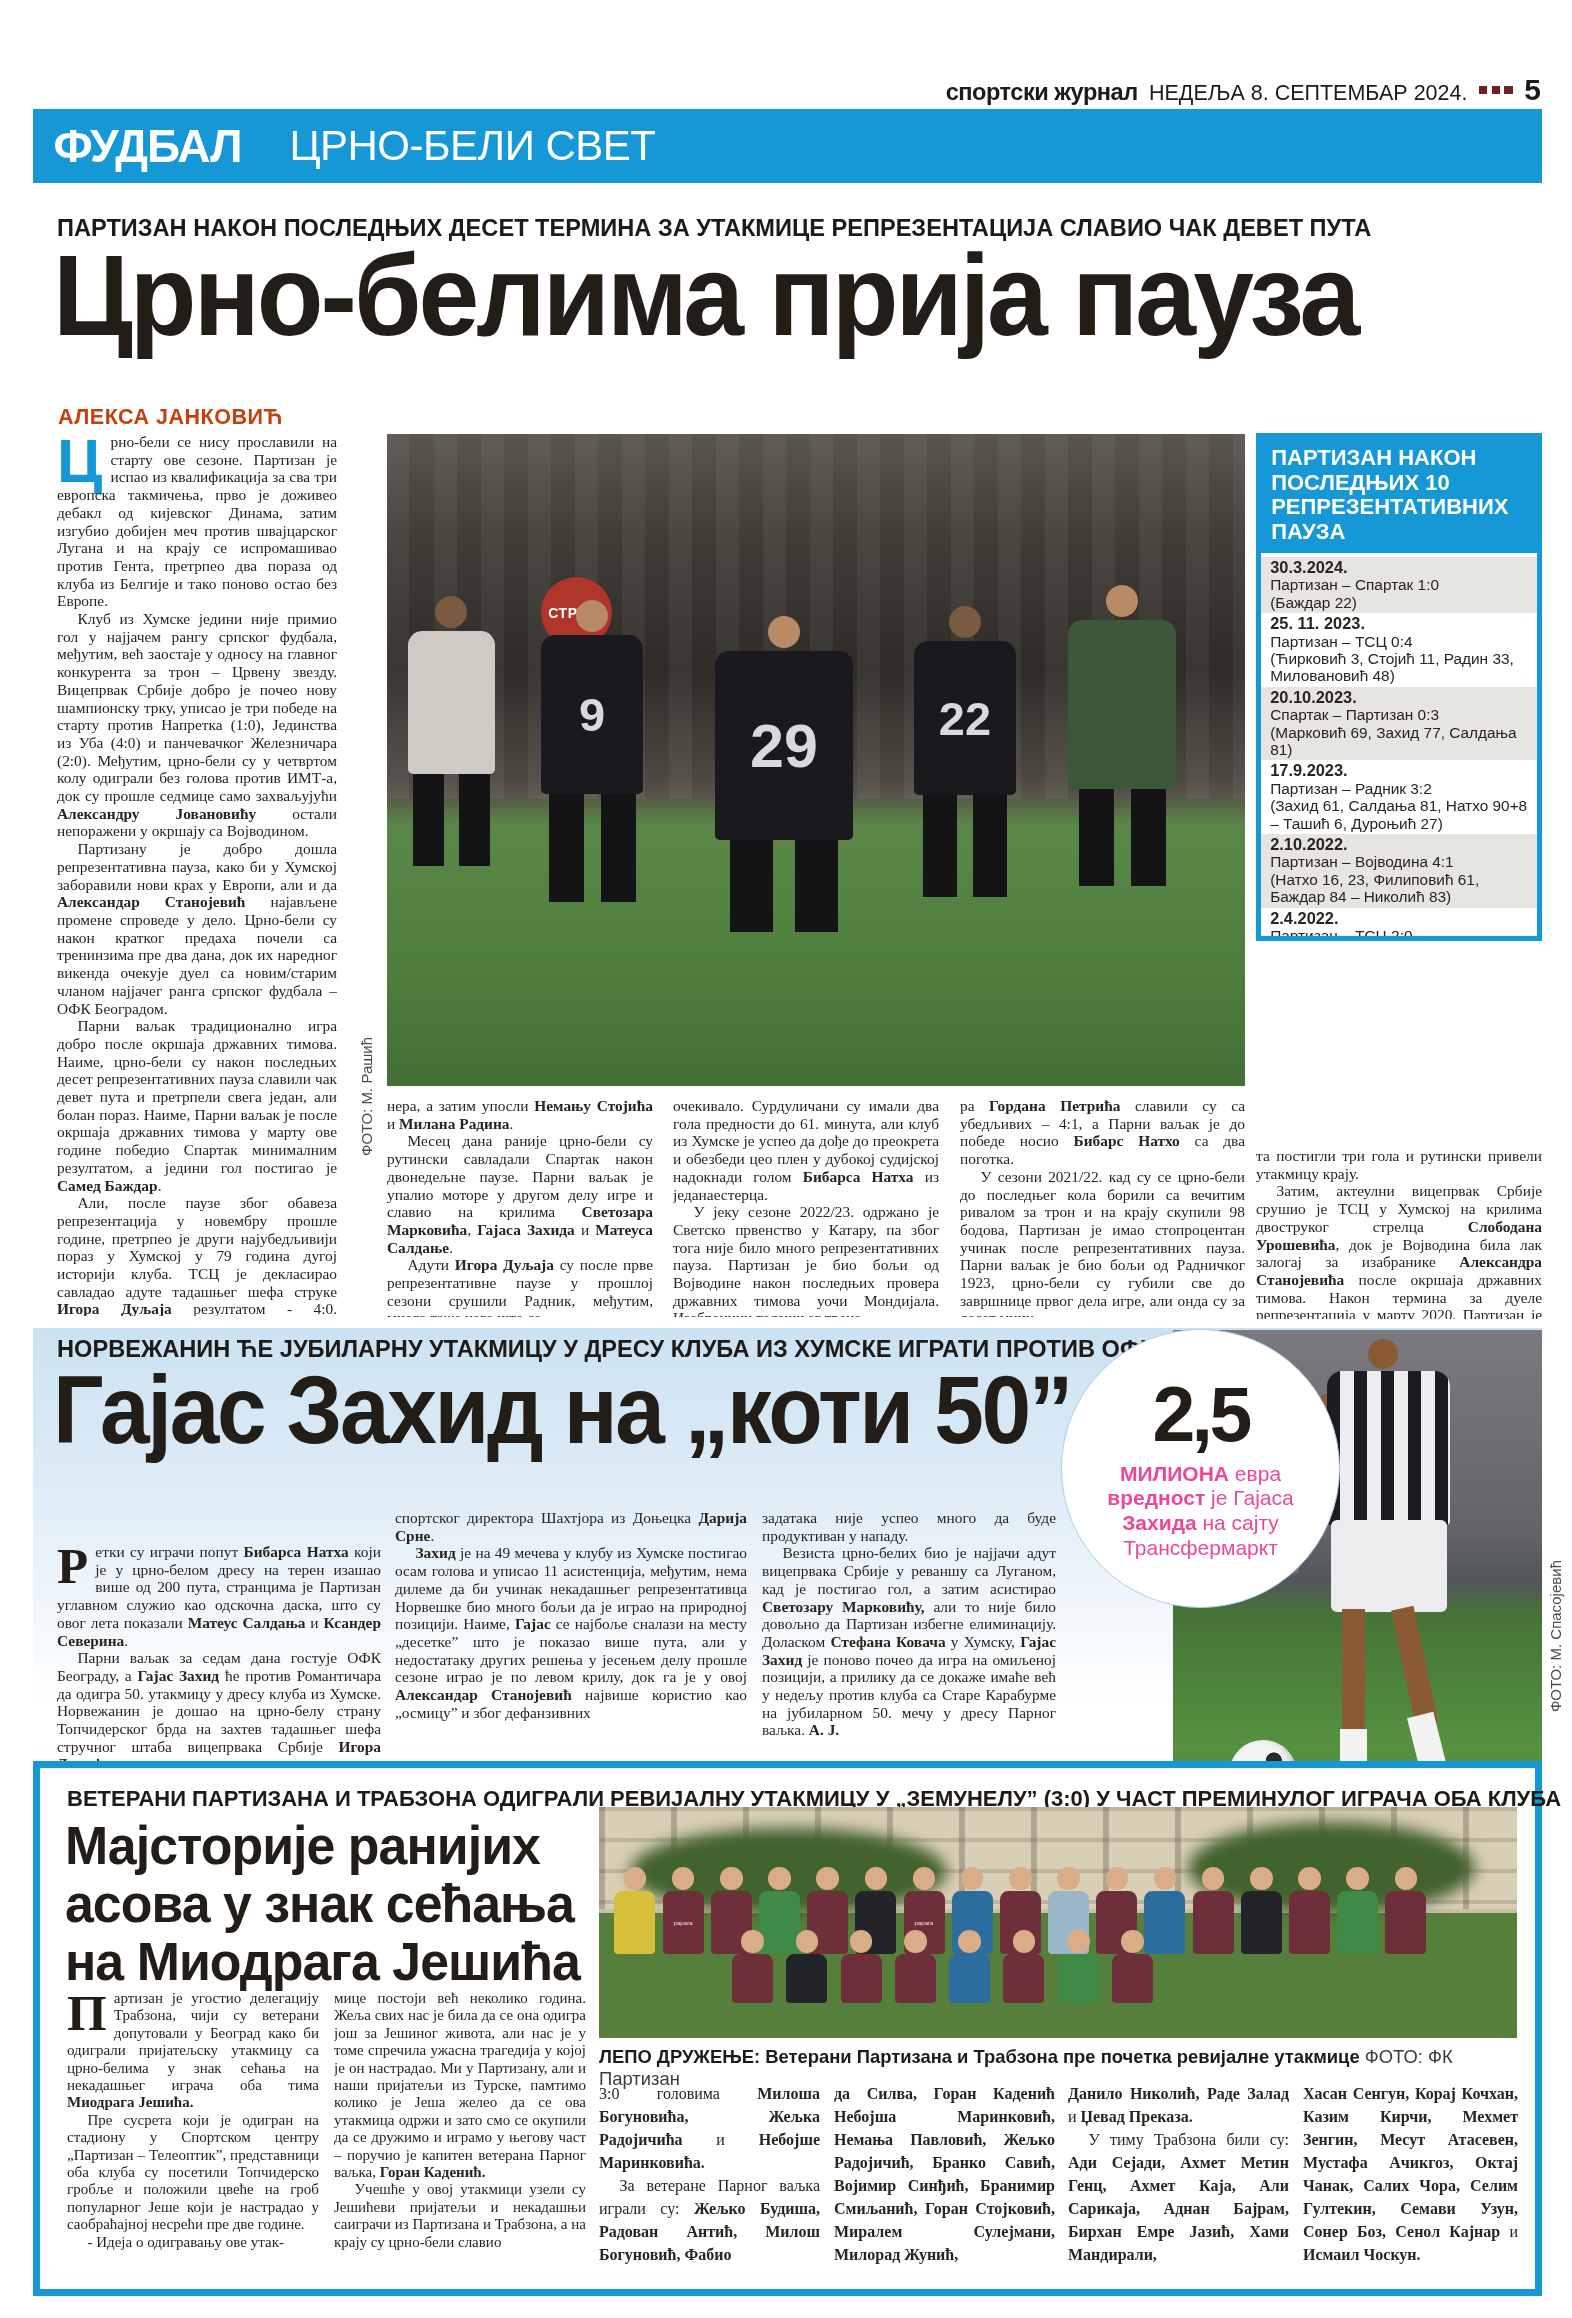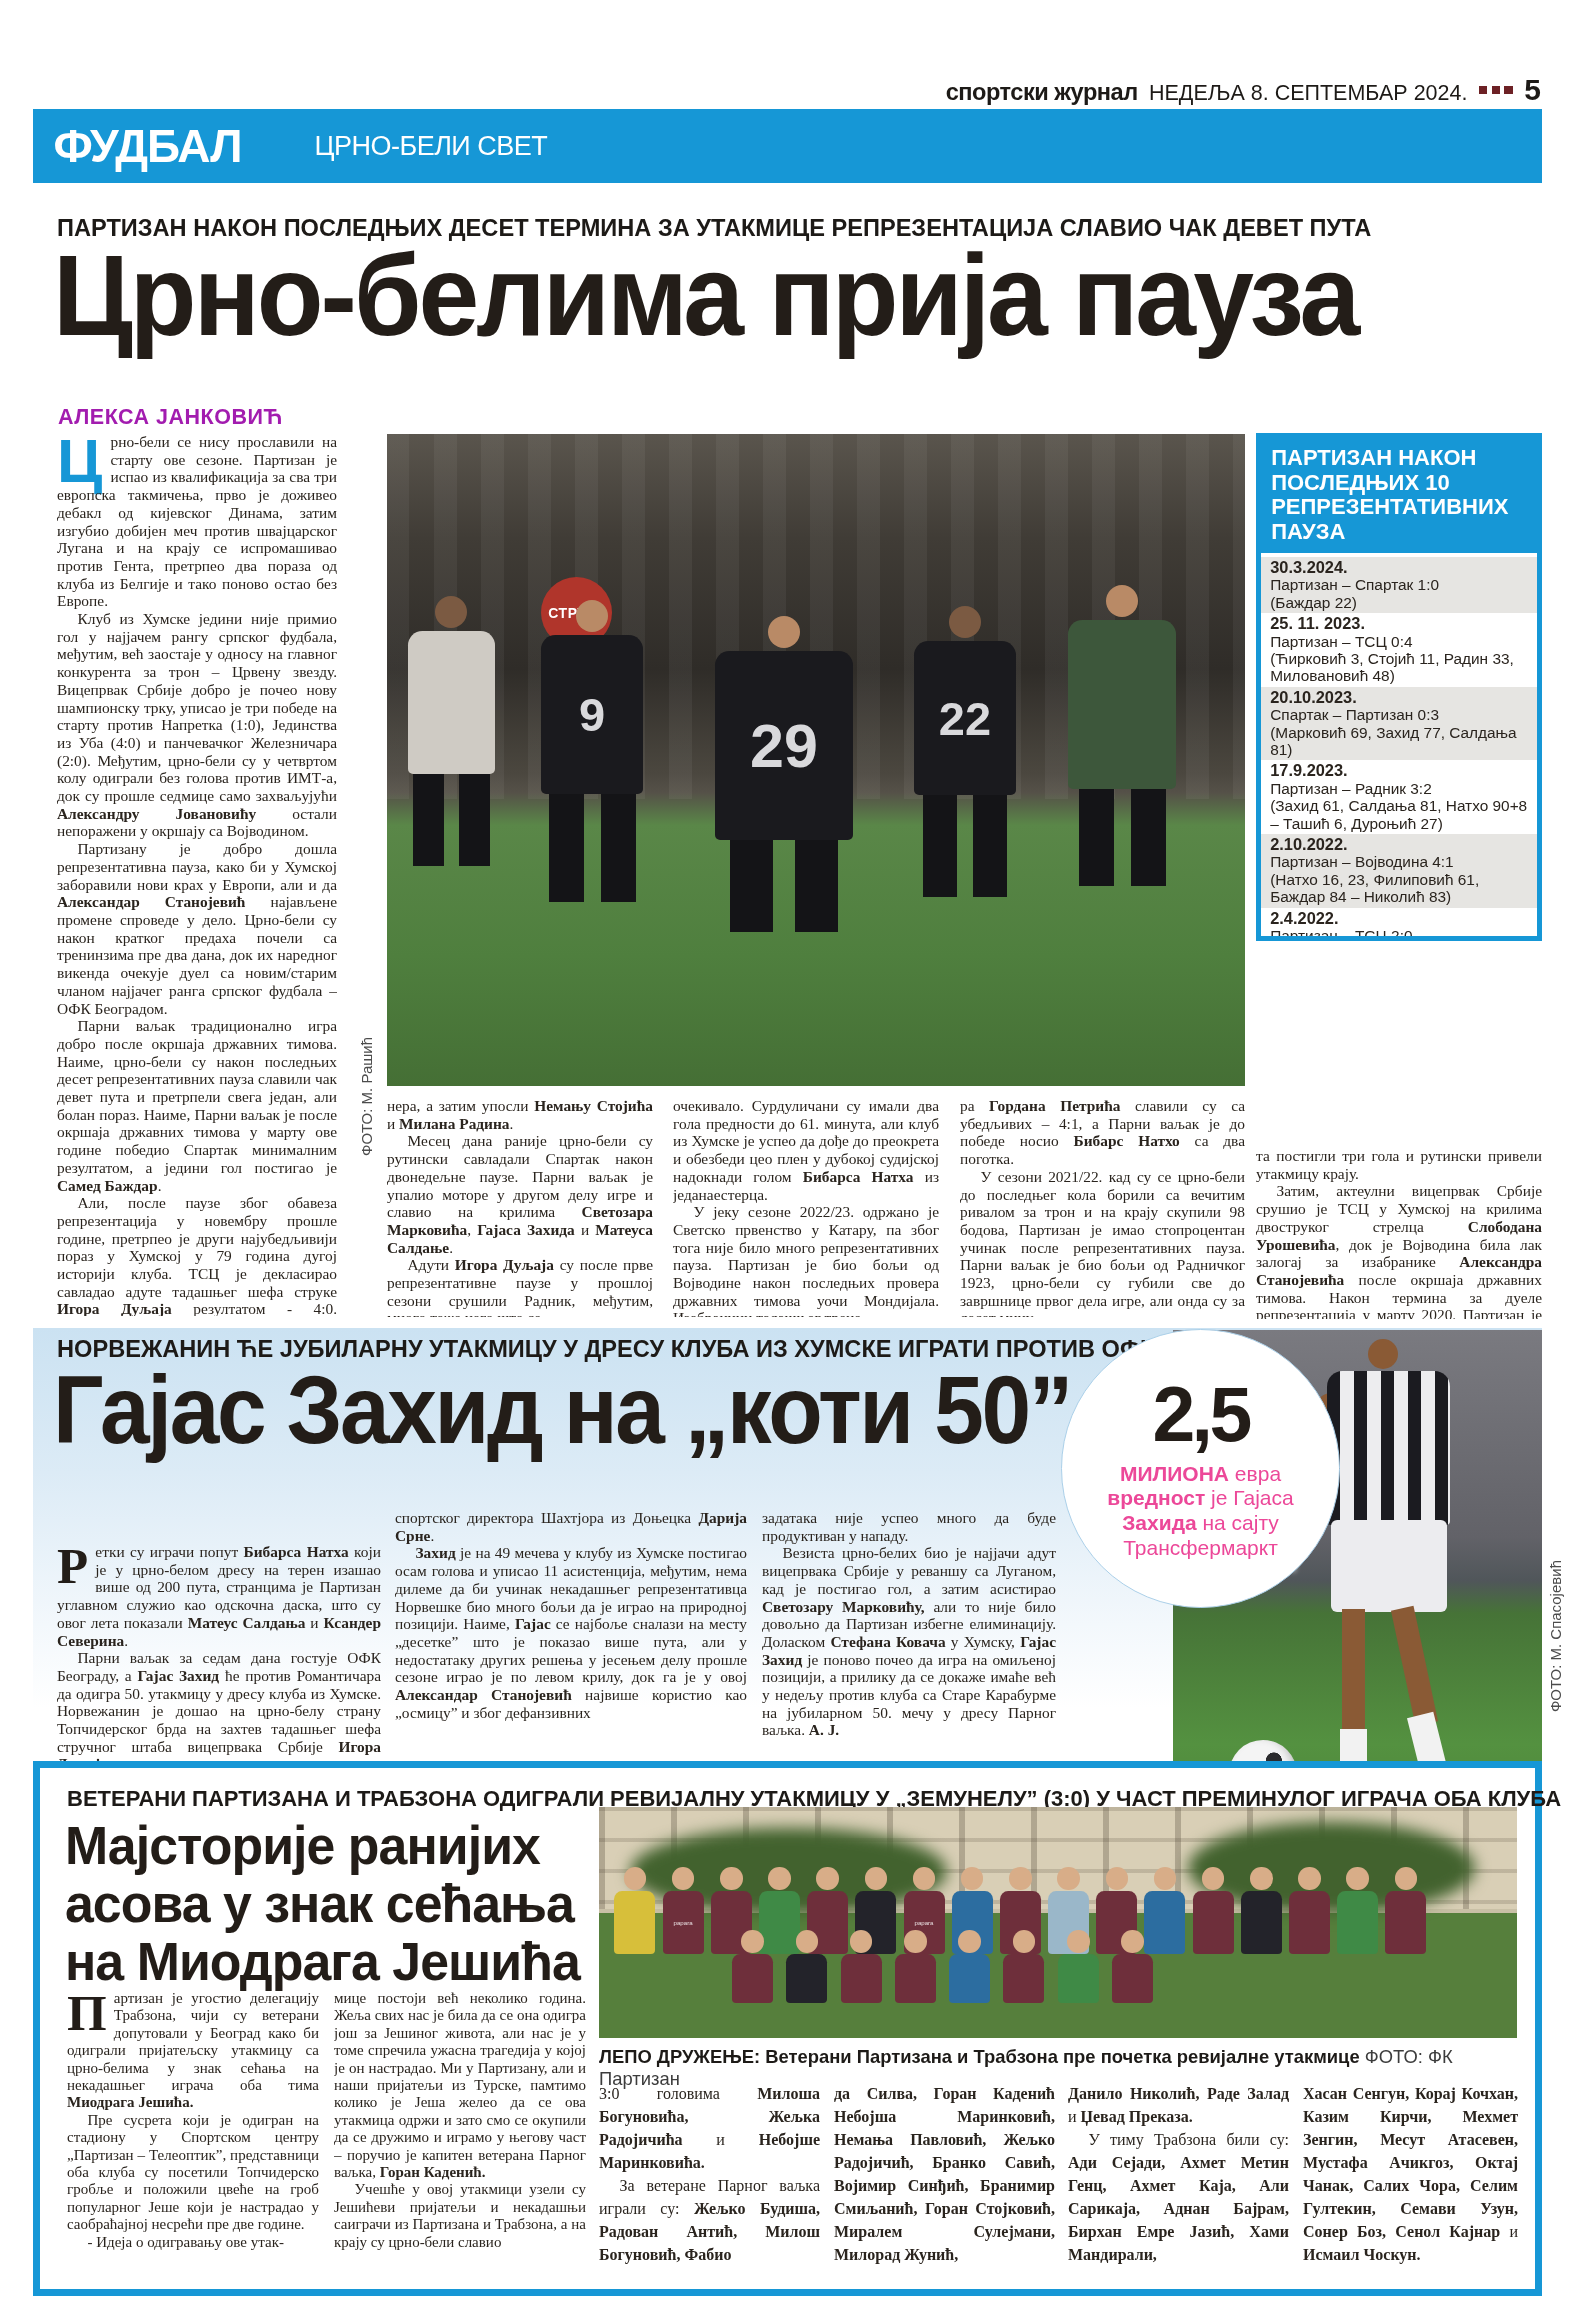--- a/index.html
+++ b/index.html
@@ -19,30 +19,30 @@
   .mh-name{font-size:23.6px;font-weight:bold;letter-spacing:-0.5px}
   .mh-date{font-size:21.5px}
   .mh-squares{display:flex;gap:4.1px;align-self:center}
   .sq{width:8.7px;height:8.7px;background:var(--squares-red)}
   .mh-page{font-size:30px;font-weight:bold}
 
   
   .banner{position:absolute;left:33px;top:109px;width:1509px;height:74px;background:var(--accent-blue);
           display:flex;align-items:center;color:#fff;font-family:"Liberation Sans",sans-serif}
   .banner-section{font-size:46px;font-weight:bold;margin-left:20.5px;letter-spacing:-1px}
-  .banner-sub{font-size:27px;margin-left:73px;letter-spacing:-0.5px}
+  .banner-sub{font-size:42px;margin-left:48px;letter-spacing:-0.5px}
 
   
   .kicker{position:absolute;font-family:"Liberation Sans",sans-serif;font-weight:bold;color:#1d1a17}
   .k1{left:57px;top:215px;font-size:23.6px}
   .h1-main{position:absolute;left:53px;top:237px;font-family:"Liberation Sans",sans-serif;
            font-weight:bold;font-size:115px;line-height:1.02;letter-spacing:-3.1px;color:var(--ink);
            white-space:nowrap;transform:scaleX(.95);transform-origin:0 0}
   .byline{position:absolute;left:58px;top:405px;font-family:"Liberation Sans",sans-serif;
-          font-weight:bold;font-size:21.5px;letter-spacing:0.5px;color:#a21caf}
+          font-weight:bold;font-size:21.5px;letter-spacing:0.5px;color:#c2410c}
 
   
   .col{position:absolute;overflow:hidden;text-align:justify;font-size:15.4px;line-height:17.7px;color:#2a241e}
   .col p{margin:0}
   .col p + p{text-indent:20.5px}
   .dc-blue p:first-child::first-letter{float:left;font-family:"Liberation Sans",sans-serif;font-weight:bold;
         font-size:62px;line-height:48px;padding:4.1px 8.2px 1px 0;color:var(--accent-blue)}
   .dc-dark p:first-child::first-letter{float:left;font-family:"Liberation Serif",serif;font-weight:bold;
         font-size:51px;line-height:41px;padding:3.1px 7.2px 1px 0;color:var(--ink)}
 

